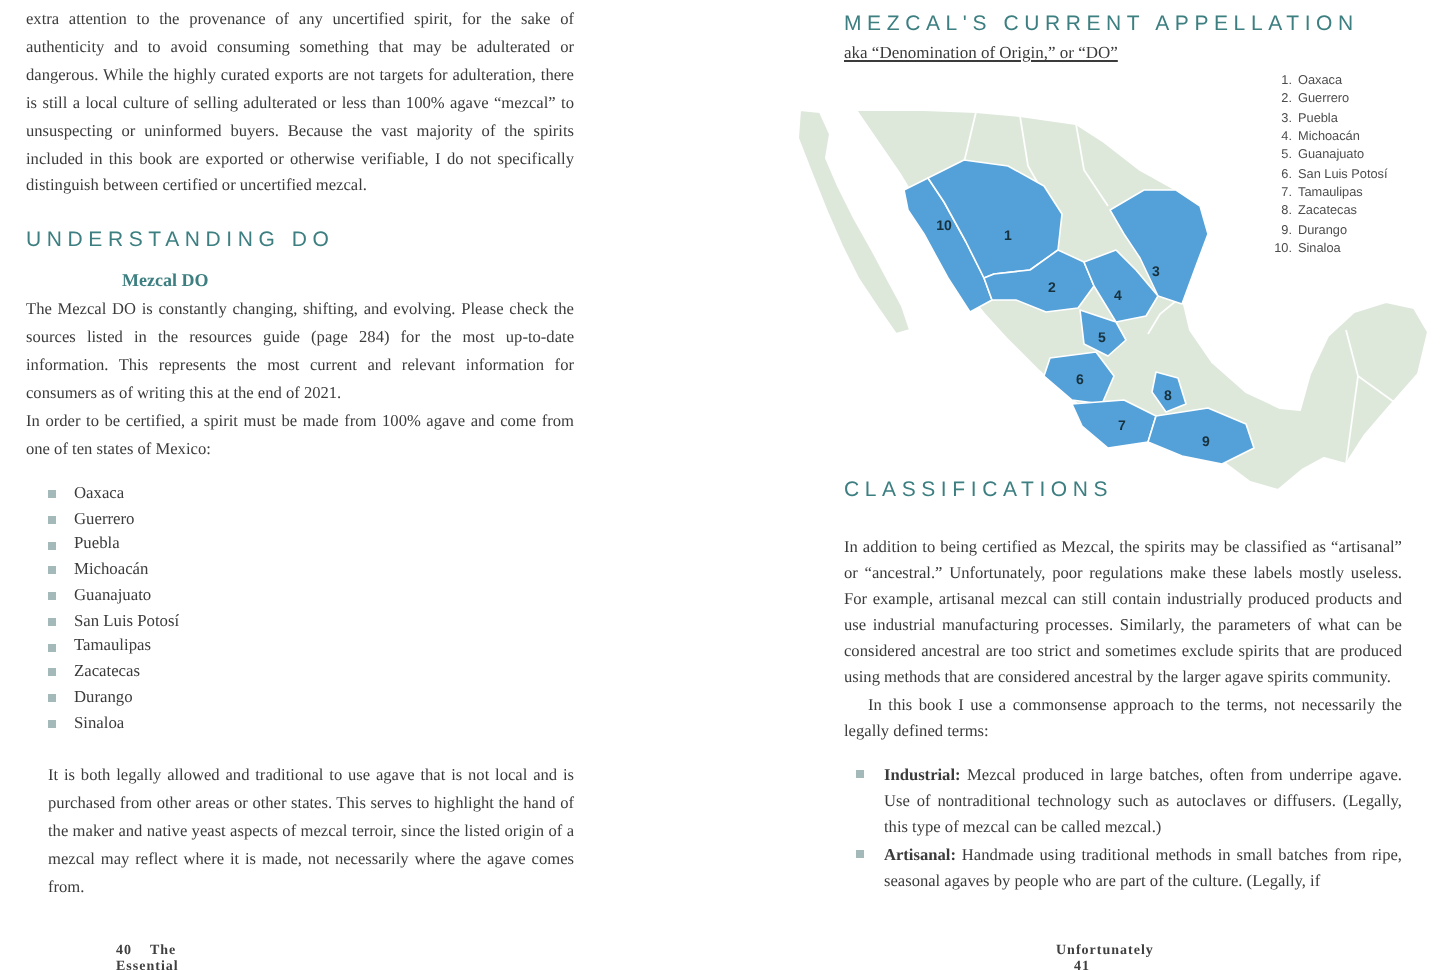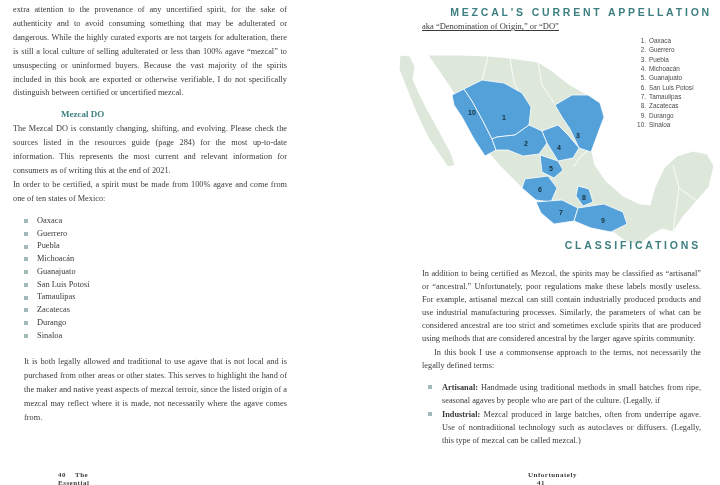--- a/index.html
+++ b/index.html
@@ -28,25 +28,24 @@
     color:var(--body);
   }
   .serif-body-r{
     font-size:8.3px;
     line-height:13.1px;
     text-align:justify;
     color:var(--body);
   }
   .section-heading{
     font-family:"Liberation Sans", sans-serif;
-    font-weight:bold;
+    font-weight:normal;
     font-size:10.5px;
     letter-spacing:2.8px;
     color:var(--teal);
-    text-align:right;
   }
   
   .left-col{position:absolute;left:13px;top:3px;width:274px;}
   .h-understanding{margin-top:14px;}
   .sub-teal{
     font-size:9px;font-weight:bold;color:var(--teal);
     margin-top:9px;margin-bottom:3px;padding-left:48px;
   }
   .h-regions{margin-top:13px;margin-bottom:5px;}
   .states-list{list-style:none;margin-top:9px;margin-left:11px;}
@@ -97,20 +96,21 @@
   svg .border{fill:none;stroke:#ffffff;stroke-width:0.9;opacity:0.95;}
   svg .do-state{fill:var(--map-blue);stroke:#ffffff;stroke-width:0.8;stroke-linejoin:round;}
 </style>
 </head>
 <body>
 
 <div class="page">
   <div class="left-col">
     <p class="serif-body">extra attention to the provenance of any uncertified spirit, for the sake of authenticity and to avoid consuming something that may be adulterated or dangerous. While the highly curated exports are not targets for adulteration, there is still a local culture of selling adulterated or less than 100% agave “mezcal” to unsuspecting or uninformed buyers. Because the vast majority of the spirits included in this book are exported or otherwise verifiable, I do not specifically distinguish between certified or uncertified mezcal.</p>
 
+    <h2 class="section-heading h-understanding">UNDERSTANDING DO</h2>
 
     <div class="sub-teal">Mezcal DO</div>
 
     <p class="serif-body">The Mezcal DO is constantly changing, shifting, and evolving. Please check the sources listed in the resources guide (page 284) for the most up-to-date information. This represents the most current and relevant information for consumers as of writing this at the end of 2021.</p>
 
 
     <p class="serif-body">In order to be certified, a spirit must be made from 100% agave and come from one of ten states of Mexico:</p>
 
     <ul class="states-list">
       <li>
@@ -247,27 +247,27 @@
   </div>
 
   <div class="r-class">
     <h2 class="section-heading">CLASSIFICATIONS</h2>
     <p class="serif-body-r">In addition to being certified as Mezcal, the spirits may be classified as “artisanal” or “ancestral.” Unfortunately, poor regulations make these labels mostly useless. For example, artisanal mezcal can still contain industrially produced products and use industrial manufacturing processes. Similarly, the parameters of what can be considered ancestral are too strict and sometimes exclude spirits that are produced using methods that are considered ancestral by the larger agave spirits community.</p>
     <p class="serif-body-r p-indent">In this book I use a commonsense approach to the terms, not necessarily the legally defined terms:</p>
 
     <ul class="terms">
       <li>
         <span class="sq"></span>
+        <b>Industrial:</b>
+        <span>Mezcal produced in large batches, often from underripe agave. Use of nontraditional technology such as autoclaves or diffusers. (Legally, this type of mezcal can be called mezcal.)</span>
+      </li>
+      <li>
+        <span class="sq"></span>
         <b>Artisanal:</b>
         <span>Handmade using traditional methods in small batches from ripe, seasonal agaves by people who are part of the culture. (Legally, if</span>
       </li>
-      <li>
-        <span class="sq"></span>
-        <b>Industrial:</b>
-        <span>Mezcal produced in large batches, often from underripe agave. Use of nontraditional technology such as autoclaves or diffusers. (Legally, this type of mezcal can be called mezcal.)</span>
-      </li>
     </ul>
   </div>
 
   <div class="footer footer-right">
     <span>Unfortunately</span><span class="gap"></span><span>41</span>
   </div>
 </div>
 
 </body></html>

